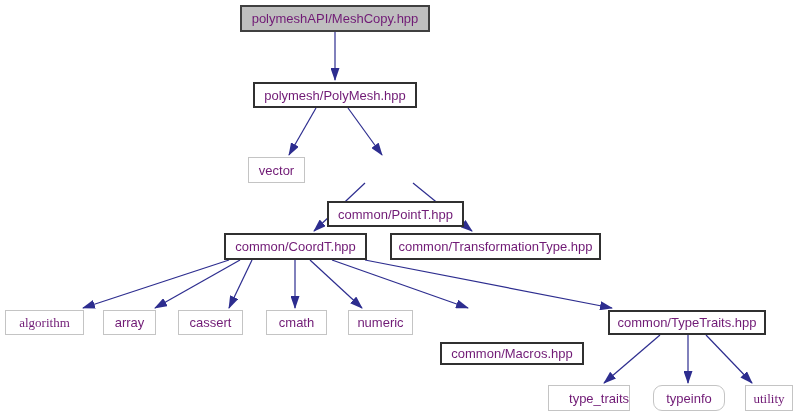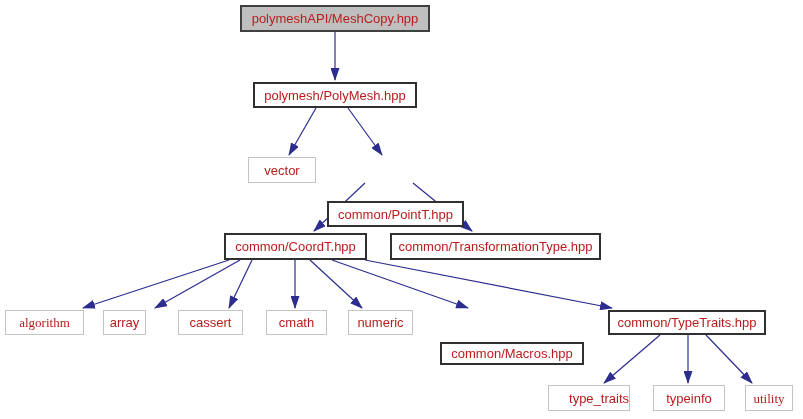--- a/index.html
+++ b/index.html
@@ -22,21 +22,21 @@
     width: 803px;
     height: 419px;
   }
   .node {
     position: absolute;
     display: flex;
     align-items: center;
     justify-content: center;
     box-sizing: border-box;
     background: #ffffff;
-    color: #b91c1c;
+    color: #701a75;
     font-size: 13px;
     line-height: 1;
     white-space: nowrap;
     cursor: default;
   }
   .node.kind-header {
     border: 2px solid #303030;
     cursor: pointer;
   }
   .node.kind-current {
@@ -73,56 +73,56 @@
       <line x1="688" y1="335" x2="688" y2="383" stroke="#2d2d8f" stroke-width="1.2" marker-end="url(#arrowhead)"></line>
       <line x1="706" y1="335" x2="752" y2="383" stroke="#2d2d8f" stroke-width="1.2" marker-end="url(#arrowhead)"></line>
     </svg>
   <div id="node-layer">
       <div class="node kind-current" style="left: 240px; top: 5px; width: 190px; height: 27px;">
         <span>polymeshAPI/MeshCopy.hpp</span>
       </div>
       <div class="node kind-header" style="left: 253px; top: 82px; width: 164px; height: 26px;">
         <span>polymesh/PolyMesh.hpp</span>
       </div>
-      <div class="node kind-system" style="left: 248px; top: 157px; width: 68px; height: 26px;">
+      <div class="node kind-system" style="left: 248px; top: 157px; width: 57px; height: 26px;">
         <span>vector</span>
       </div>
       <div class="node kind-header" style="left: 327px; top: 157px; width: 137px; height: 26px; margin-top: 44px;">
         <span>common/PointT.hpp</span>
       </div>
       <div class="node kind-header" style="left: 224px; top: 233px; width: 143px; height: 27px;">
         <span>common/CoordT.hpp</span>
       </div>
       <div class="node kind-header" style="left: 390px; top: 233px; width: 211px; height: 27px;">
         <span>common/TransformationType.hpp</span>
       </div>
       <div class="node kind-system" style="left: 5px; top: 310px; width: 79px; height: 25px; font-family: Liberation Serif, serif;">
         <span>algorithm</span>
       </div>
-      <div class="node kind-system" style="left: 103px; top: 310px; width: 43px; height: 25px;">
+      <div class="node kind-system" style="left: 103px; top: 310px; width: 53px; height: 25px;">
         <span>array</span>
       </div>
       <div class="node kind-system" style="left: 178px; top: 310px; width: 65px; height: 25px; align-items: center;">
         <span>cassert</span>
       </div>
       <div class="node kind-system" style="left: 266px; top: 310px; width: 61px; height: 25px;">
         <span>cmath</span>
       </div>
       <div class="node kind-system" style="left: 348px; top: 310px; width: 65px; height: 25px; align-items: center;">
         <span>numeric</span>
       </div>
       <div class="node kind-header" style="left: 440px; top: 310px; width: 144px; height: 23px; margin-top: 32px;">
         <span>common/Macros.hpp</span>
       </div>
       <div class="node kind-header" style="left: 608px; top: 310px; width: 158px; height: 25px; text-align: center;">
         <span>common/TypeTraits.hpp</span>
       </div>
       <div class="node kind-system" style="left: 548px; top: 385px; width: 82px; height: 26px; justify-content: flex-end;">
         <span>type_traits</span>
       </div>
-      <div class="node kind-system" style="left: 653px; top: 385px; width: 72px; height: 26px;">
+      <div class="node kind-system" style="left: 653px; top: 385px; width: 72px; height: 26px; border-radius: 9px;">
         <span>typeinfo</span>
       </div>
       <div class="node kind-system" style="left: 745px; top: 385px; width: 48px; height: 26px; font-family: Liberation Serif, serif;">
         <span>utility</span>
       </div>
     </div>
 </div>
 
 </body></html>

